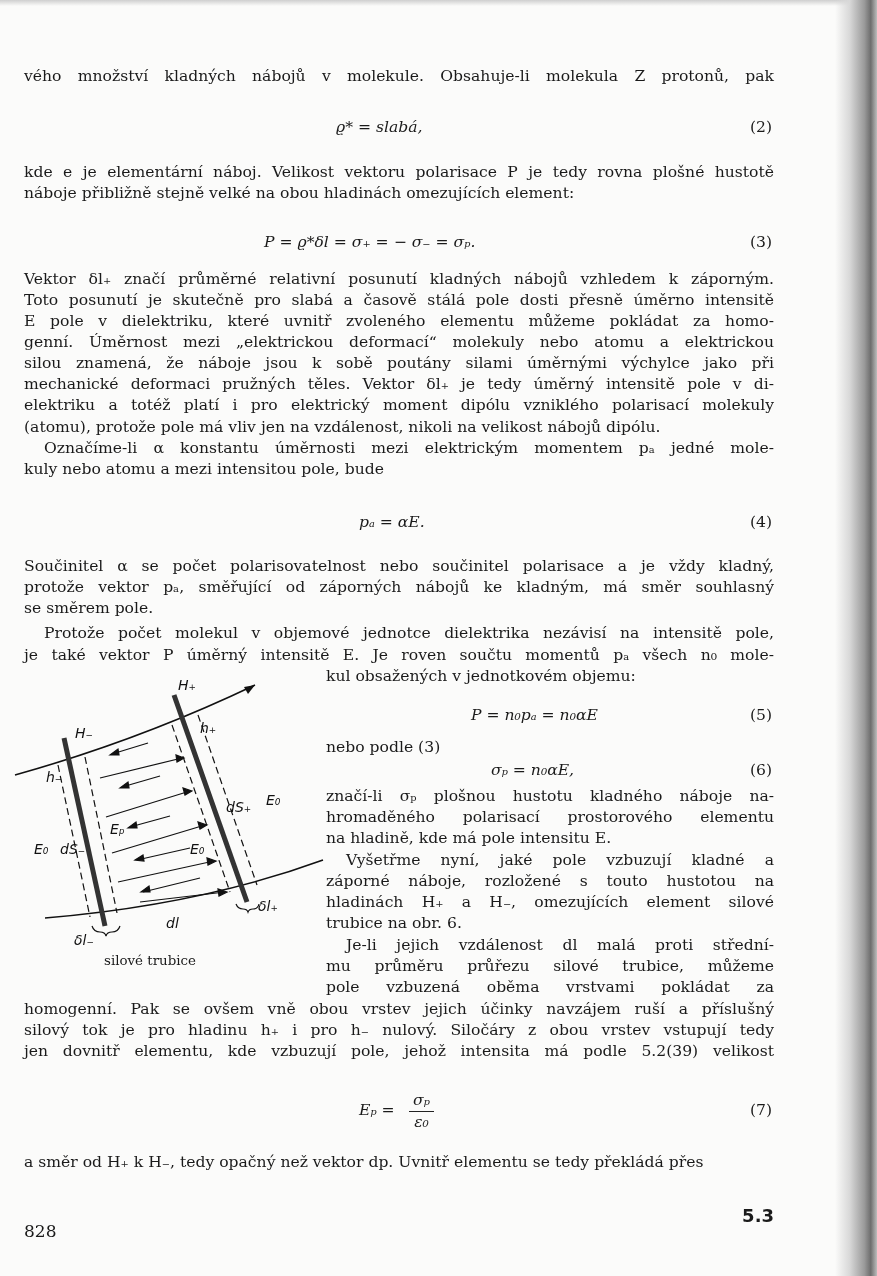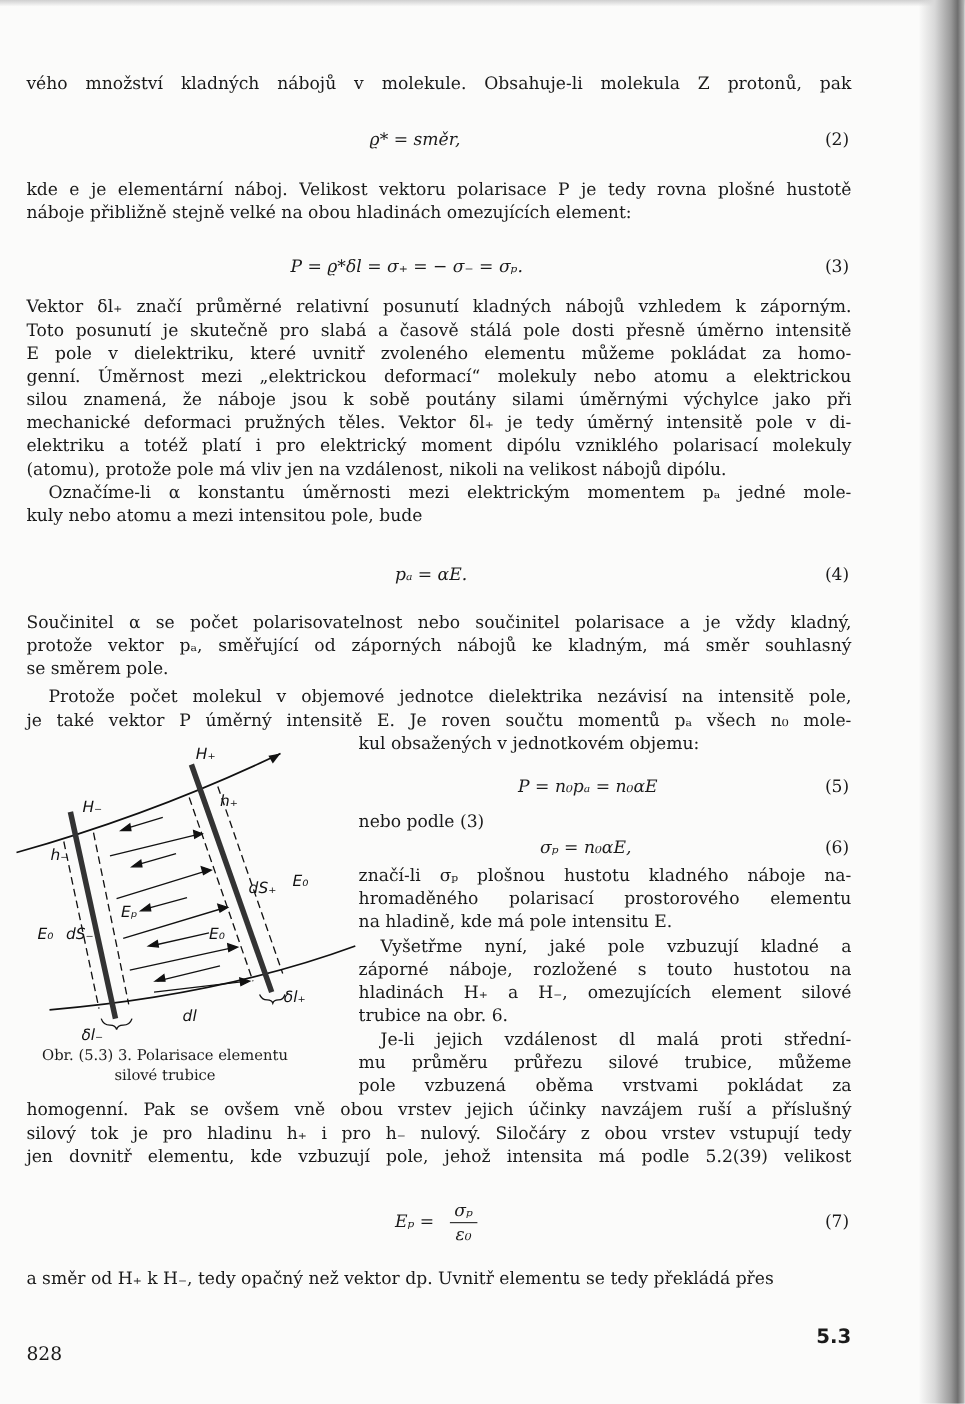--- a/index.html
+++ b/index.html
@@ -47,21 +47,21 @@
 <body>
 
 <div class="top-shade"></div>
 <div class="edge-shadow"></div>
 
 <div class="page">
 
   <div class="line" style="top:66px">vého množství kladných nábojů v molekule. Obsahuje-li molekula Z protonů, pak</div>
 
   <div class="eq" style="top:117px">
-    <span class="body it" style="left:312px">ϱ* = směr,</span>
+    <span class="body it" style="left:312px">ϱ* = slabá,</span>
     <span class="num">(2)</span>
   </div>
 
   <div class="line" style="top:162px">kde e je elementární náboj. Velikost vektoru polarisace P je tedy rovna plošné hustotě</div>
   <div class="line last" style="top:183px">náboje přibližně stejně velké na obou hladinách omezujících element:</div>
 
   <div class="eq" style="top:232px">
     <span class="body it" style="left:240px">P = ϱ*δl = σ₊ = − σ₋ = σₚ.</span>
     <span class="num">(3)</span>
   </div>
@@ -196,20 +196,19 @@
       <text x="60" y="184">dS₋</text>
       <text x="190" y="184">E₀</text>
       <text x="166" y="258">dl</text>
       <text x="258" y="241">δl₊</text>
       <text x="74" y="275">δl₋</text>
     </g>
   </svg>
 </div>
 
 <div class="caption">
-  <div>Obr. (5.3) 3. Polarisace elementu</div>
   <div>silové trubice</div>
 </div>
 
 <div class="footer">
   <span class="pg">828</span>
   <span class="sec">5.3</span>
 </div>
 
 </body></html>

